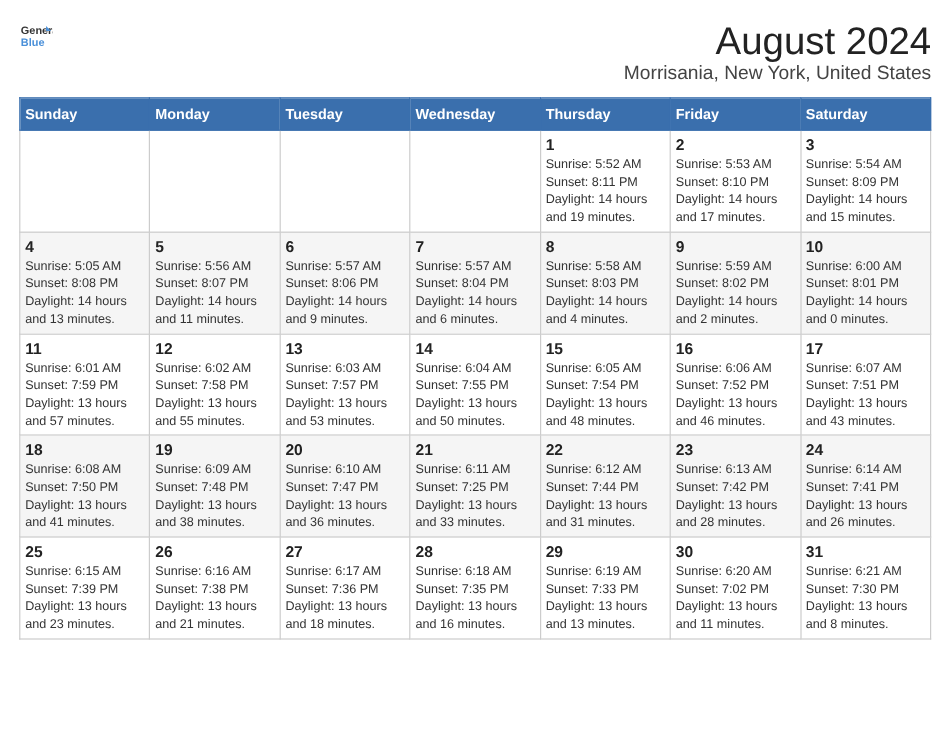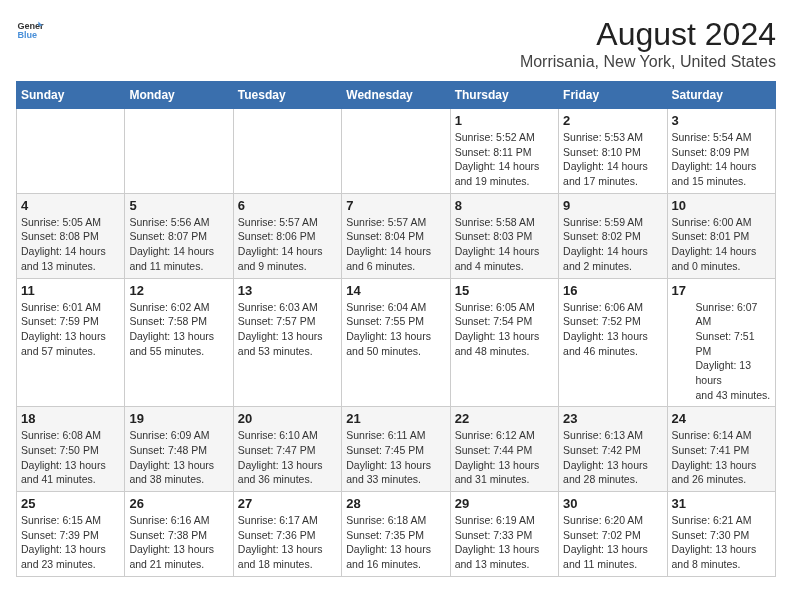--- a/index.html
+++ b/index.html
@@ -226,21 +226,21 @@
         </td>
         <td>
           <span class="day-number">16</span>
           <div class="day-info" style="white-space: pre-line;">Sunrise: 6:06 AM
 Sunset: 7:52 PM
 Daylight: 13 hours
 and 46 minutes.</div>
         </td>
         <td>
           <span class="day-number">17</span>
-          <div class="day-info" style="white-space: pre-line; margin-left: 24px;">Sunrise: 6:07 AM
+          <div class="day-info" style="white-space: pre-line;">Sunrise: 6:07 AM
 Sunset: 7:51 PM
 Daylight: 13 hours
 and 43 minutes.</div>
         </td>
       </tr>
       <tr>
         <td>
           <span class="day-number">18</span>
           <div class="day-info" style="white-space: pre-line;">Sunrise: 6:08 AM
 Sunset: 7:50 PM
@@ -257,21 +257,21 @@
         <td>
           <span class="day-number">20</span>
           <div class="day-info" style="white-space: pre-line;">Sunrise: 6:10 AM
 Sunset: 7:47 PM
 Daylight: 13 hours
 and 36 minutes.</div>
         </td>
         <td>
           <span class="day-number">21</span>
           <div class="day-info" style="white-space: pre-line;">Sunrise: 6:11 AM
-Sunset: 7:45 PM
+Sunset: 7:25 PM
 Daylight: 13 hours
 and 33 minutes.</div>
         </td>
         <td>
           <span class="day-number">22</span>
           <div class="day-info" style="white-space: pre-line;">Sunrise: 6:12 AM
 Sunset: 7:44 PM
 Daylight: 13 hours
 and 31 minutes.</div>
         </td>

